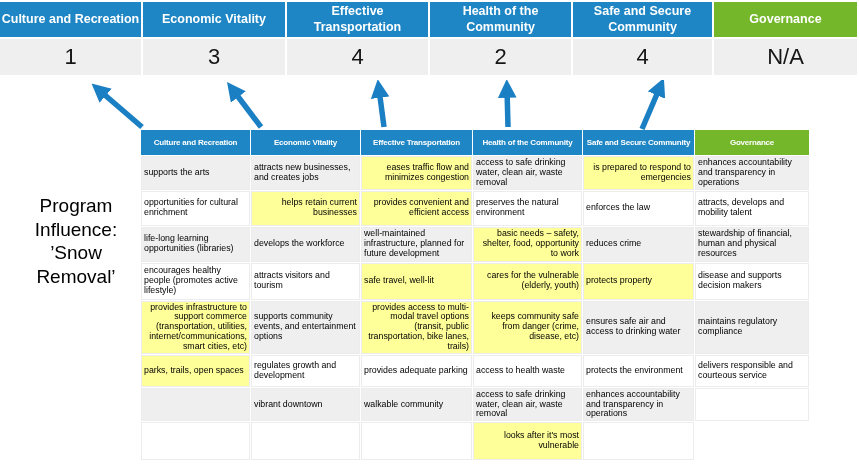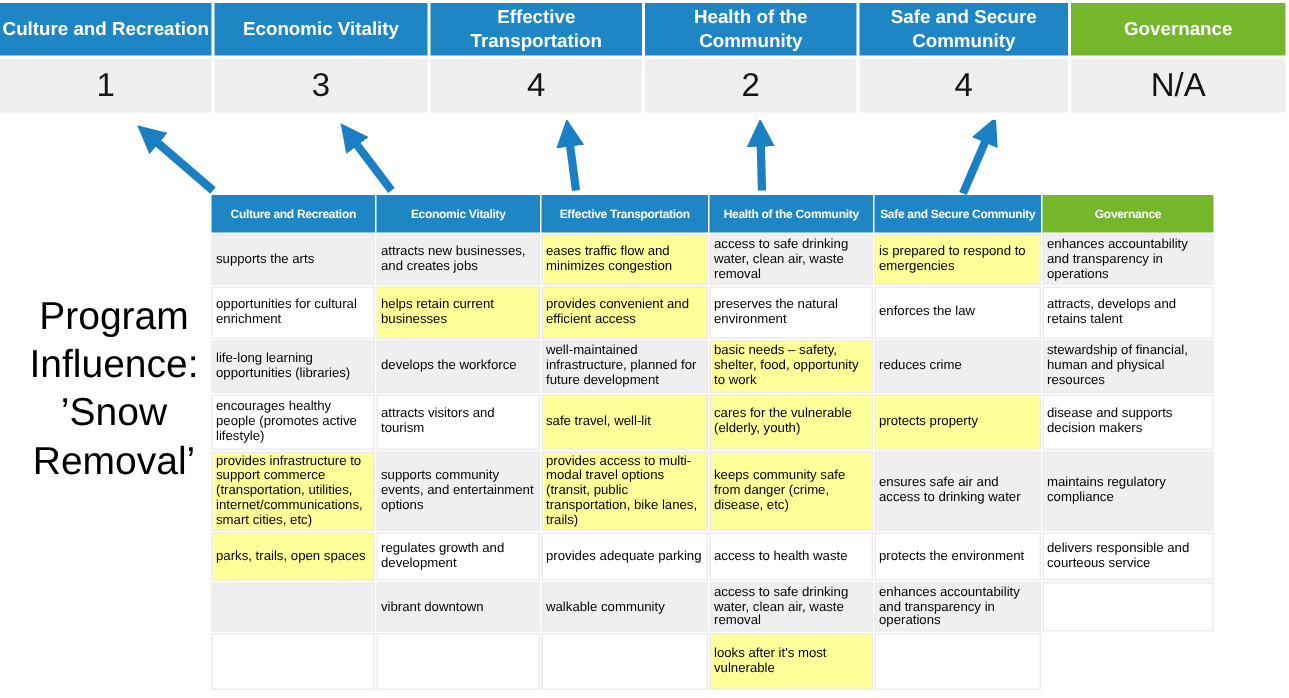--- a/index.html
+++ b/index.html
@@ -14,38 +14,38 @@
          line-height:1.25;display:flex;align-items:center;justify-content:center;text-align:center;}
   .sum-h.green{background:var(--green,#74b72a);}
   .sum-s{background:var(--rowgray,#efefef);color:#151515;font-size:22px;
          display:flex;align-items:center;justify-content:center;}
 
   
   .arrows{position:absolute;left:0;top:80px;pointer-events:none;}
 
   
   .title{position:absolute;left:0;top:194px;width:152px;text-align:center;
-         font-size:26px;line-height:1.24;color:#000;white-space:pre-line;}
+         font-size:19px;line-height:1.24;color:#000;white-space:pre-line;}
 
   
   .matrix{position:absolute;left:141px;top:130px;width:668px;display:grid;
           grid-template-columns:109px 109px 111px 109px 111px 114px;
           grid-template-rows:25px minmax(33px,auto) minmax(35px,auto) minmax(35px,auto)
                              minmax(37px,auto) minmax(48px,auto) minmax(32px,auto)
                              minmax(33px,auto) minmax(38px,auto);
           gap:1px;background:#fff;}
   .mx-h{background:var(--blue,#1e86c4);color:#fff;font-weight:bold;font-size:8px;
         letter-spacing:-0.2px;line-height:1.15;display:flex;align-items:center;
         justify-content:center;text-align:center;padding:0 1px;overflow:hidden;}
   .mx-h.green{background:var(--green,#74b72a);}
   .mx-c{background:#fff;color:#000;font-size:8.8px;line-height:1.12;
         display:flex;align-items:center;padding:2px 3px;
         outline:1px solid #ececec;outline-offset:-1px;}
   .mx-c.zebra{background:var(--rowgray,#efefef);}
-  .mx-c.hl{background:var(--yellow,#ffff99);}
+  .mx-c.hl{background:var(--yellow,#ffff99);text-align:right;}
 </style>
 </head>
 <body>
 
 <div class="stage">
 
   <div class="summary">
       <div class="sum-h">Culture and Recreation</div>
       <div class="sum-h">Economic Vitality</div>
       <div class="sum-h">Effective Transportation</div>
@@ -89,21 +89,21 @@
       <div class="mx-c zebra">attracts new businesses, and creates jobs</div>
       <div class="mx-c zebra hl">eases traffic flow and minimizes congestion</div>
       <div class="mx-c zebra">access to safe drinking water, clean air, waste removal</div>
       <div class="mx-c zebra hl">is prepared to respond to emergencies</div>
       <div class="mx-c zebra">enhances accountability and transparency in operations</div>
       <div class="mx-c">opportunities for cultural enrichment</div>
       <div class="mx-c hl">helps retain current businesses</div>
       <div class="mx-c hl">provides convenient and efficient access</div>
       <div class="mx-c">preserves the natural environment</div>
       <div class="mx-c">enforces the law</div>
-      <div class="mx-c">attracts, develops and retains talent</div>
+      <div class="mx-c">attracts, develops and mobility talent</div>
       <div class="mx-c zebra">life-long learning opportunities (libraries)</div>
       <div class="mx-c zebra">develops the workforce</div>
       <div class="mx-c zebra">well-maintained infrastructure, planned for future development</div>
       <div class="mx-c zebra hl">basic needs – safety, shelter, food, opportunity to work</div>
       <div class="mx-c zebra">reduces crime</div>
       <div class="mx-c zebra">stewardship of financial, human and physical resources</div>
       <div class="mx-c">encourages healthy people (promotes active lifestyle)</div>
       <div class="mx-c">attracts visitors and tourism</div>
       <div class="mx-c hl">safe travel, well-lit</div>
       <div class="mx-c hl">cares for the vulnerable (elderly, youth)</div>

